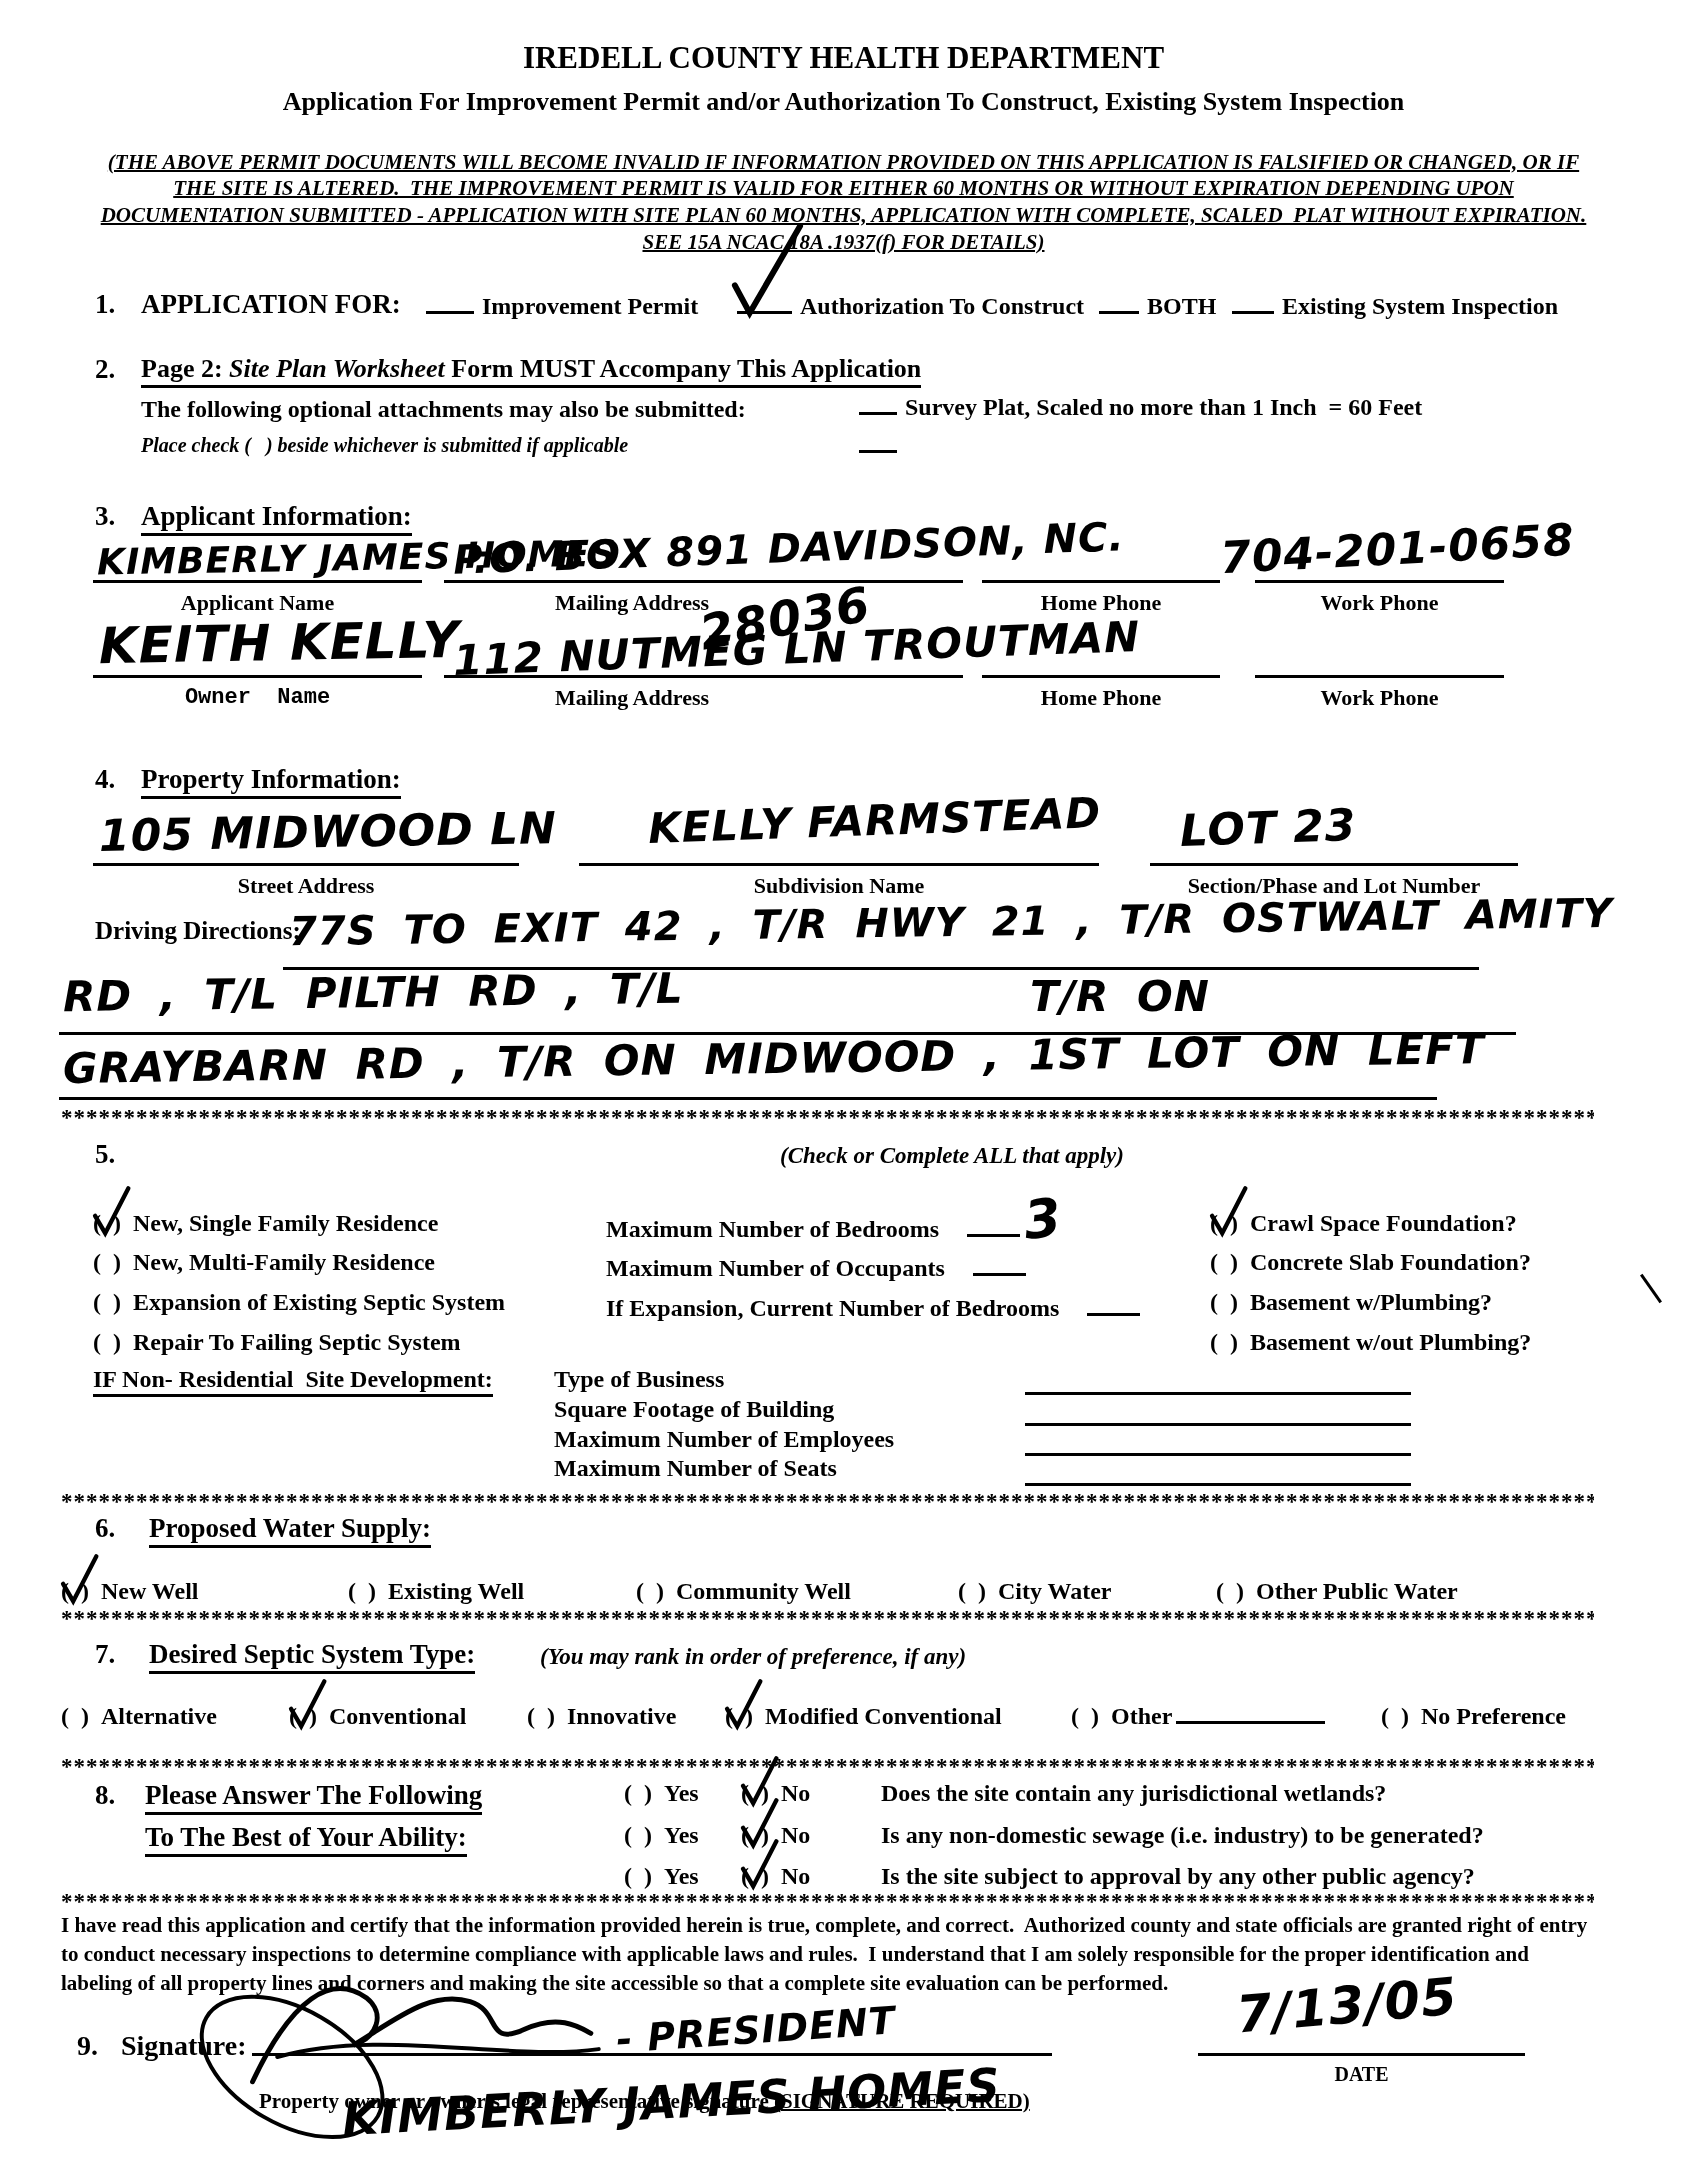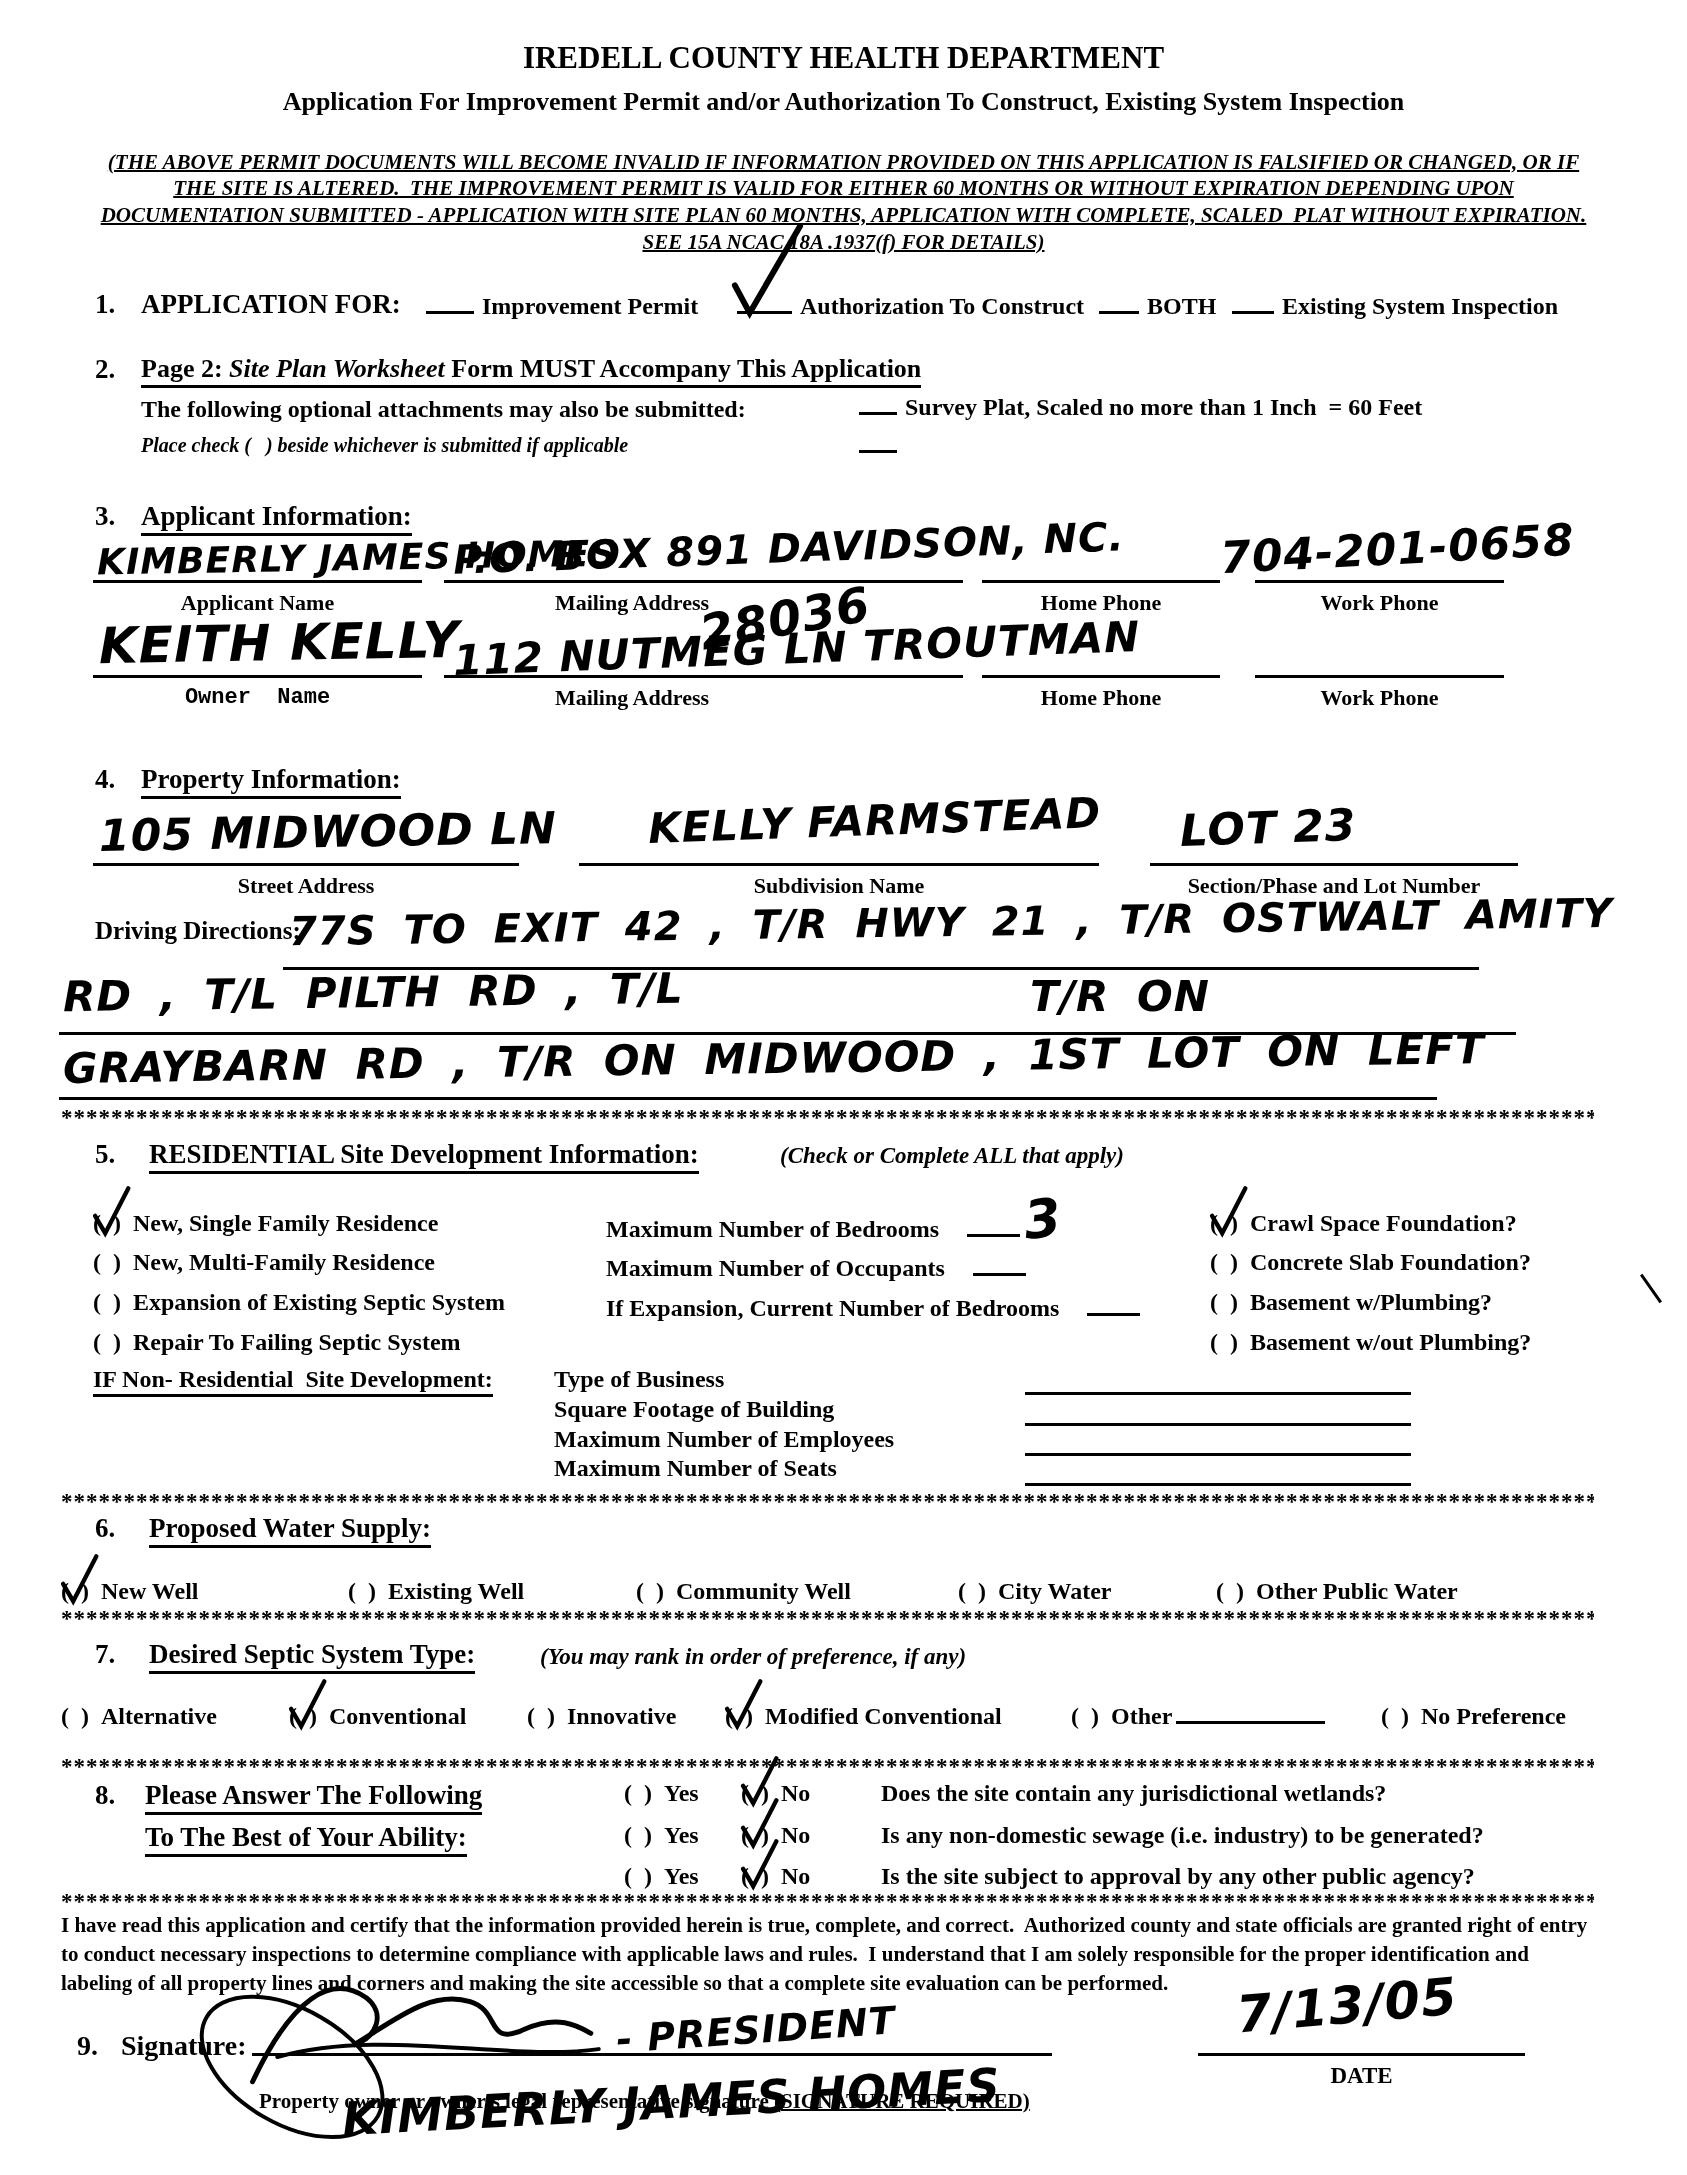--- a/index.html
+++ b/index.html
@@ -116,21 +116,20 @@
   <div class="fline" style="left:283px;top:967px;width:1196px;"></div>
   <div class="abs hw" style="left:63px;top:968px;font-size:42px;word-spacing:12px;transform:rotate(-0.8deg);">Rd , T/L Pilth Rd , T/L</div>
   <div class="abs hw" style="left:1030px;top:972px;font-size:42px;word-spacing:12px;">T/R on</div>
   <div class="fline" style="left:59px;top:1032px;width:1457px;"></div>
   <div class="abs hw" style="left:63px;top:1034px;font-size:42px;word-spacing:12px;transform:rotate(-0.8deg);">Graybarn Rd , T/R on Midwood , 1st Lot on Left</div>
   <div class="fline" style="left:59px;top:1097px;width:1378px;"></div>
 
   <div class="sep" style="top:1105px;">************************************************************************************************************************************************************************************</div>
 
   <div class="abs snum" style="left:95px;top:1139px;">5.</div>
-  <div class="abs shead" style="left:149px;top:1139px;"><span class="hu">RESIDENTIAL Site Development Information:</span></div>
   <div class="abs note" style="left:780px;top:1143px;">(Check or Complete ALL that apply)</div>
 
   <span class="opt" style="left:93px;top:1210px;"><span class="paren">( )</span><span>New, Single Family Residence</span><svg class="tick" viewBox="0 0 60 76">
         <path d="M8 44 L22 68 L54 6"></path>
       </svg></span>
   <span class="opt" style="left:93px;top:1249px;"><span class="paren">( )</span><span>New, Multi-Family Residence</span></span>
   <span class="opt" style="left:93px;top:1289px;"><span class="paren">( )</span><span>Expansion of Existing Septic System</span></span>
   <span class="opt" style="left:93px;top:1329px;"><span class="paren">( )</span><span>Repair To Failing Septic System</span></span>
 
   <span class="opt" style="left:606px;top:1216px;"><span>Maximum Number of Bedrooms</span><span class="blank" style="width:53px;margin-left:28px;"></span></span>
@@ -221,19 +220,19 @@
     <path d="M70 115 C 110 30, 150 5, 185 30 C 205 46, 196 70, 172 78 C 215 52, 250 22, 290 34 C 322 44, 305 80, 345 62 C 378 47, 398 58, 412 66" stroke-width="5"></path>
     <path d="M95 90 C 200 60, 330 95, 420 82" stroke-width="4"></path>
   </svg>
   <div class="abs hw" style="left:616px;top:2008px;font-size:38px;transform:rotate(-4deg);">- President</div>
 
   <div class="fline" style="left:252px;top:2053px;width:800px;"></div>
   <div class="abs" style="left:259px;top:2061px;font-size:21px;margin-top:28px;"><span>Property owner or owner's legal representative signature</span>&nbsp;<span class="uthin">(SIGNATURE REQUIRED)</span></div>
 
   <div class="abs hw" style="left:1236px;top:1976px;font-size:51px;transform:rotate(-5deg);">7/13/05</div>
   <div class="fline" style="left:1198px;top:2053px;width:327px;"></div>
-  <div class="flabel" style="left:1198px;top:2063px;width:327px;font-size:23px;">DATE</div>
+  <div class="flabel" style="left:1198px;top:2063px;width:327px;font-size:20px;">DATE</div>
 
   <div class="abs hw" style="left:342px;top:2075px;font-size:46px;transform:rotate(-3deg);">Kimberly James Homes</div>
 
   <div class="straymark"></div>
 </div>
 
 
 </body></html>

